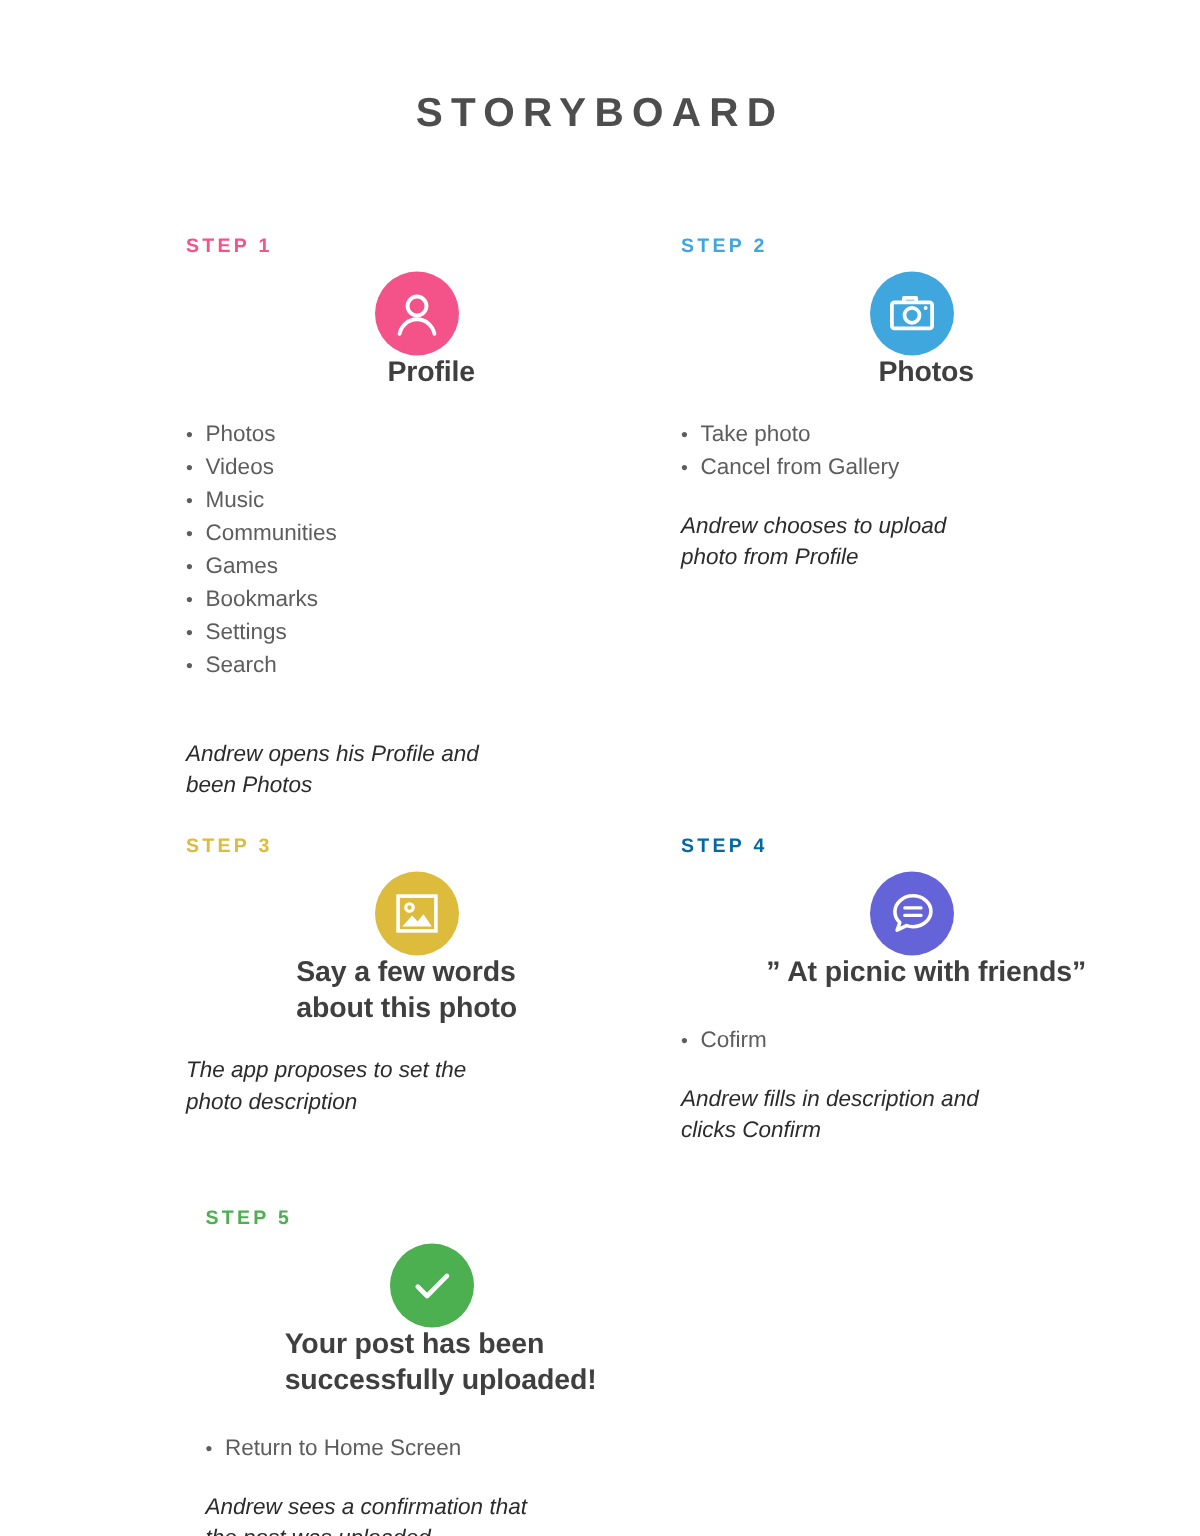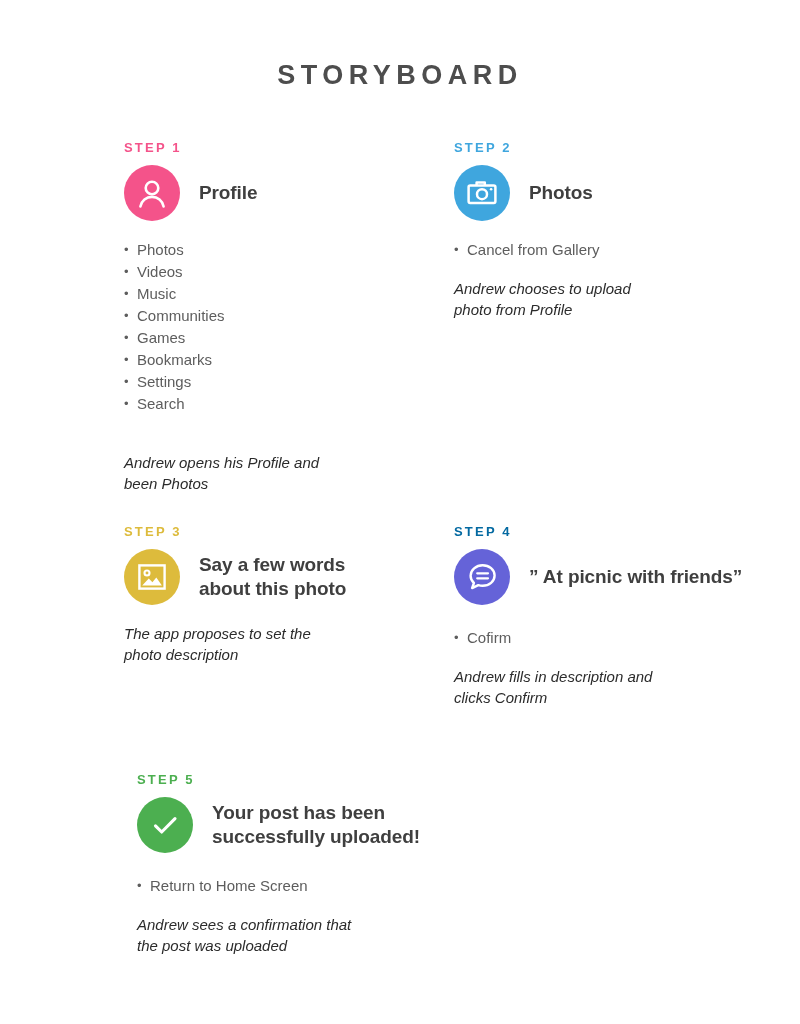--- a/index.html
+++ b/index.html
@@ -39,38 +39,39 @@
     position: absolute;
     top: 140px;
     left: 124px;
     width: 660px;
   }
 
   .step-row {
     display: flex;
     flex-direction: row;
     align-items: flex-start;
+    margin-top: 16px;
   }
 
   .step {
     width: 330px;
     box-sizing: border-box;
     padding-right: 22px;
   }
 
   .step-label {
     font-size: 13px;
     font-weight: bold;
     letter-spacing: 2.2px;
     margin-bottom: 10px;
   }
 
   .step-head {
     display: flex;
-    flex-direction: row;
+    flex-direction: column;
     align-items: center;
     min-height: 56px;
   }
 
   .step-badge {
     width: 56px;
     height: 56px;
     border-radius: 50%;
     flex: 0 0 56px;
     display: flex;
@@ -177,20 +178,21 @@
               <rect x="3.6" y="9.5" width="26.8" height="17.4" rx="1.6" fill="none" stroke="#ffffff" stroke-width="2.5"></rect>
               <path d="M11.6 9.4V6.6h8.2v2.8" fill="none" stroke="#ffffff" stroke-width="2.5" stroke-linejoin="round"></path>
               <circle cx="17" cy="18.2" r="5" fill="none" stroke="#ffffff" stroke-width="2.5"></circle>
               <circle cx="26.1" cy="13.3" r="1.3" fill="#ffffff"></circle>
             </svg>
           </div>
           <div class="step-title">Photos</div>
         </div>
         <div class="step-body">
           <ul class="bullets">
+            <li>Take photo</li>
             <li>Cancel from Gallery</li>
           </ul>
           <div class="note">Andrew chooses to upload photo from Profile</div>
         </div>
       </div>
     </div>
 
     <div class="step-row row-2">
 
       <div class="step">

